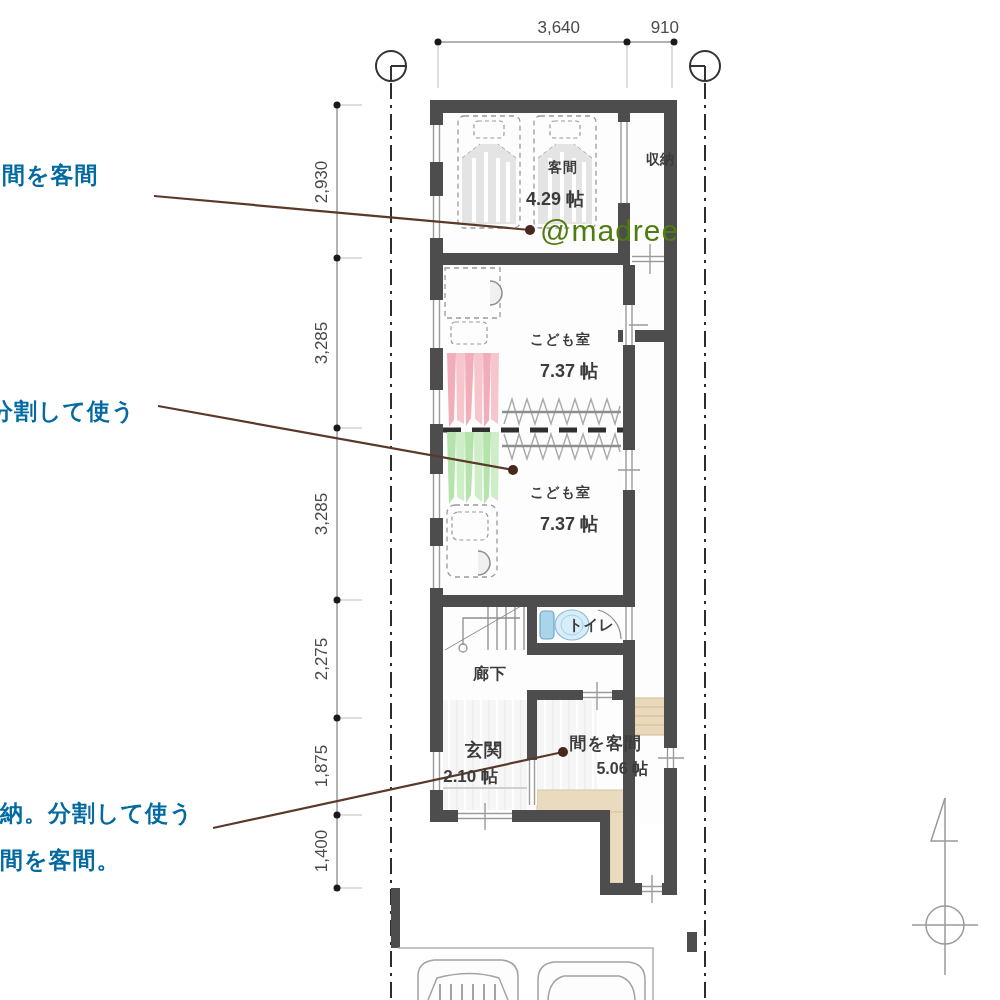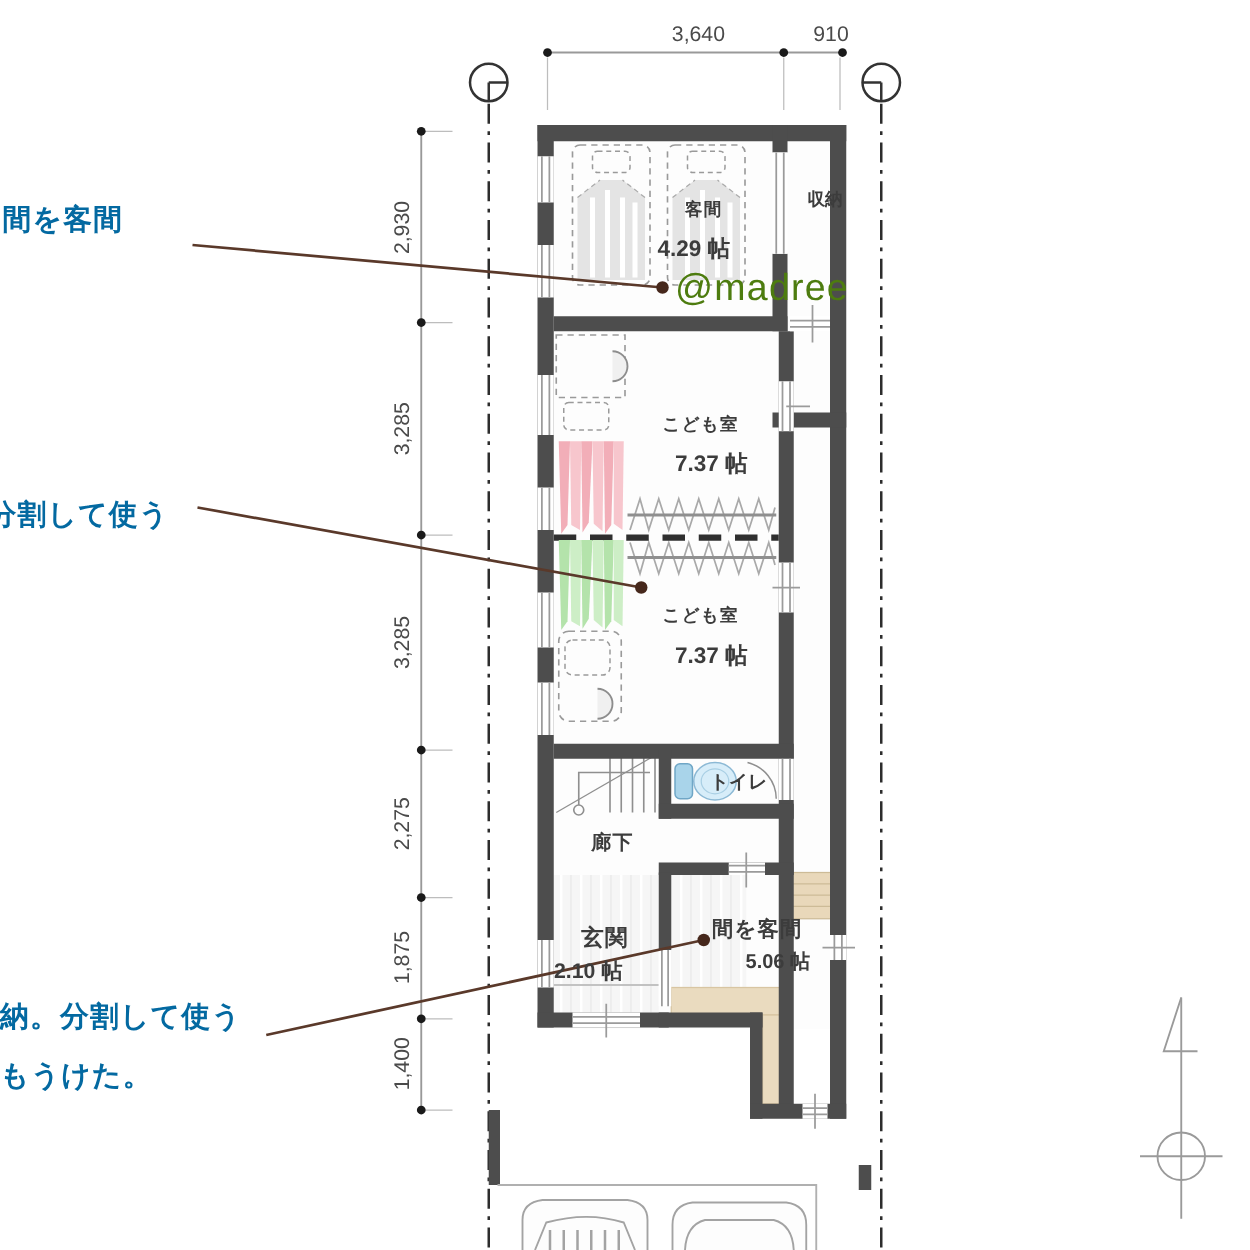--- a/index.html
+++ b/index.html
@@ -267,15 +267,15 @@
   <div class="lbl room-size tc" style="left:418px;top:765px;width:80px;font-size:17px;">2.10 帖</div>
 
   <div class="lbl mid-name tc" style="left:556px;top:732px;width:86px;font-size:17px;">間を客間</div>
   <div class="lbl room-size tc" style="left:560px;top:759px;width:88px;font-size:16px;">5.06 帖</div>
 
   <div class="watermark" style="left:540px;top:214px;">@madree</div>
 
   <div class="anno" style="left:2px;top:160px;">間を客間</div>
   <div class="anno" style="left:-10px;top:396px;">分割して使う</div>
   <div class="anno" style="left:0px;top:798px;">納。分割して使う</div>
-  <div class="anno" style="left:0px;top:845px;">もうけた。</div>
+  <div class="anno" style="left:0px;top:845px;">間を客間。</div>
 
 </div>
 
 </body></html>

